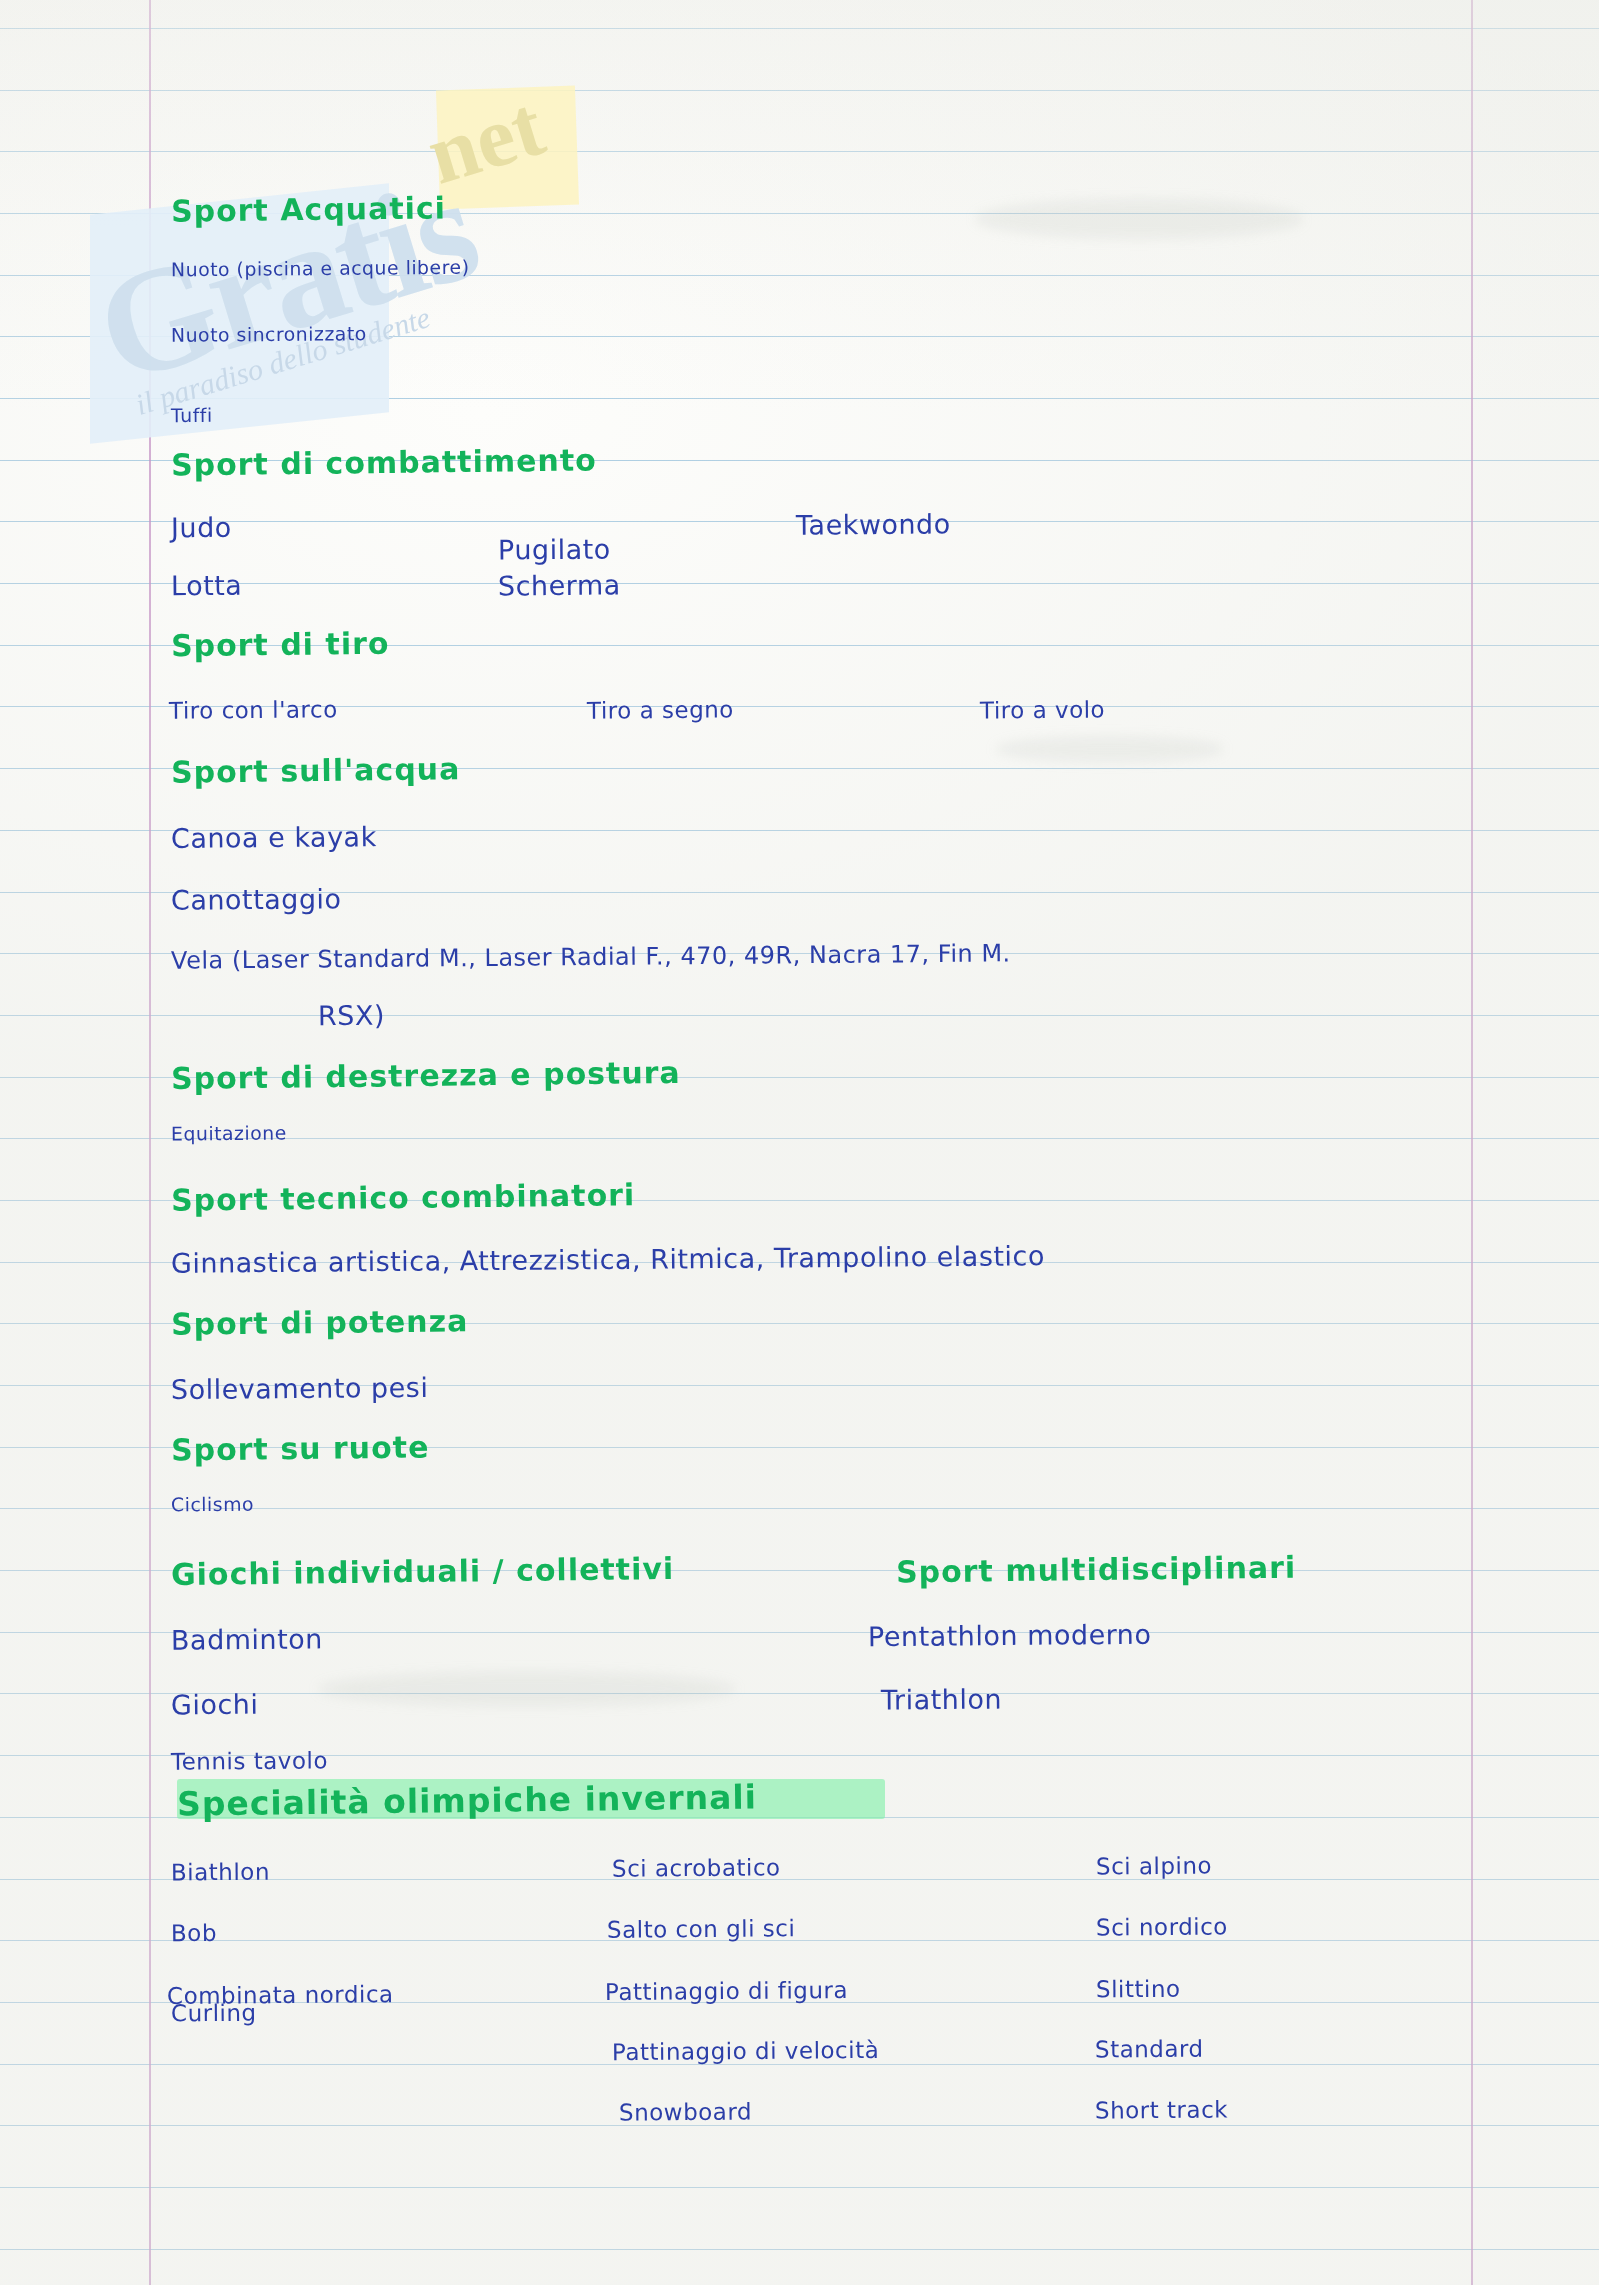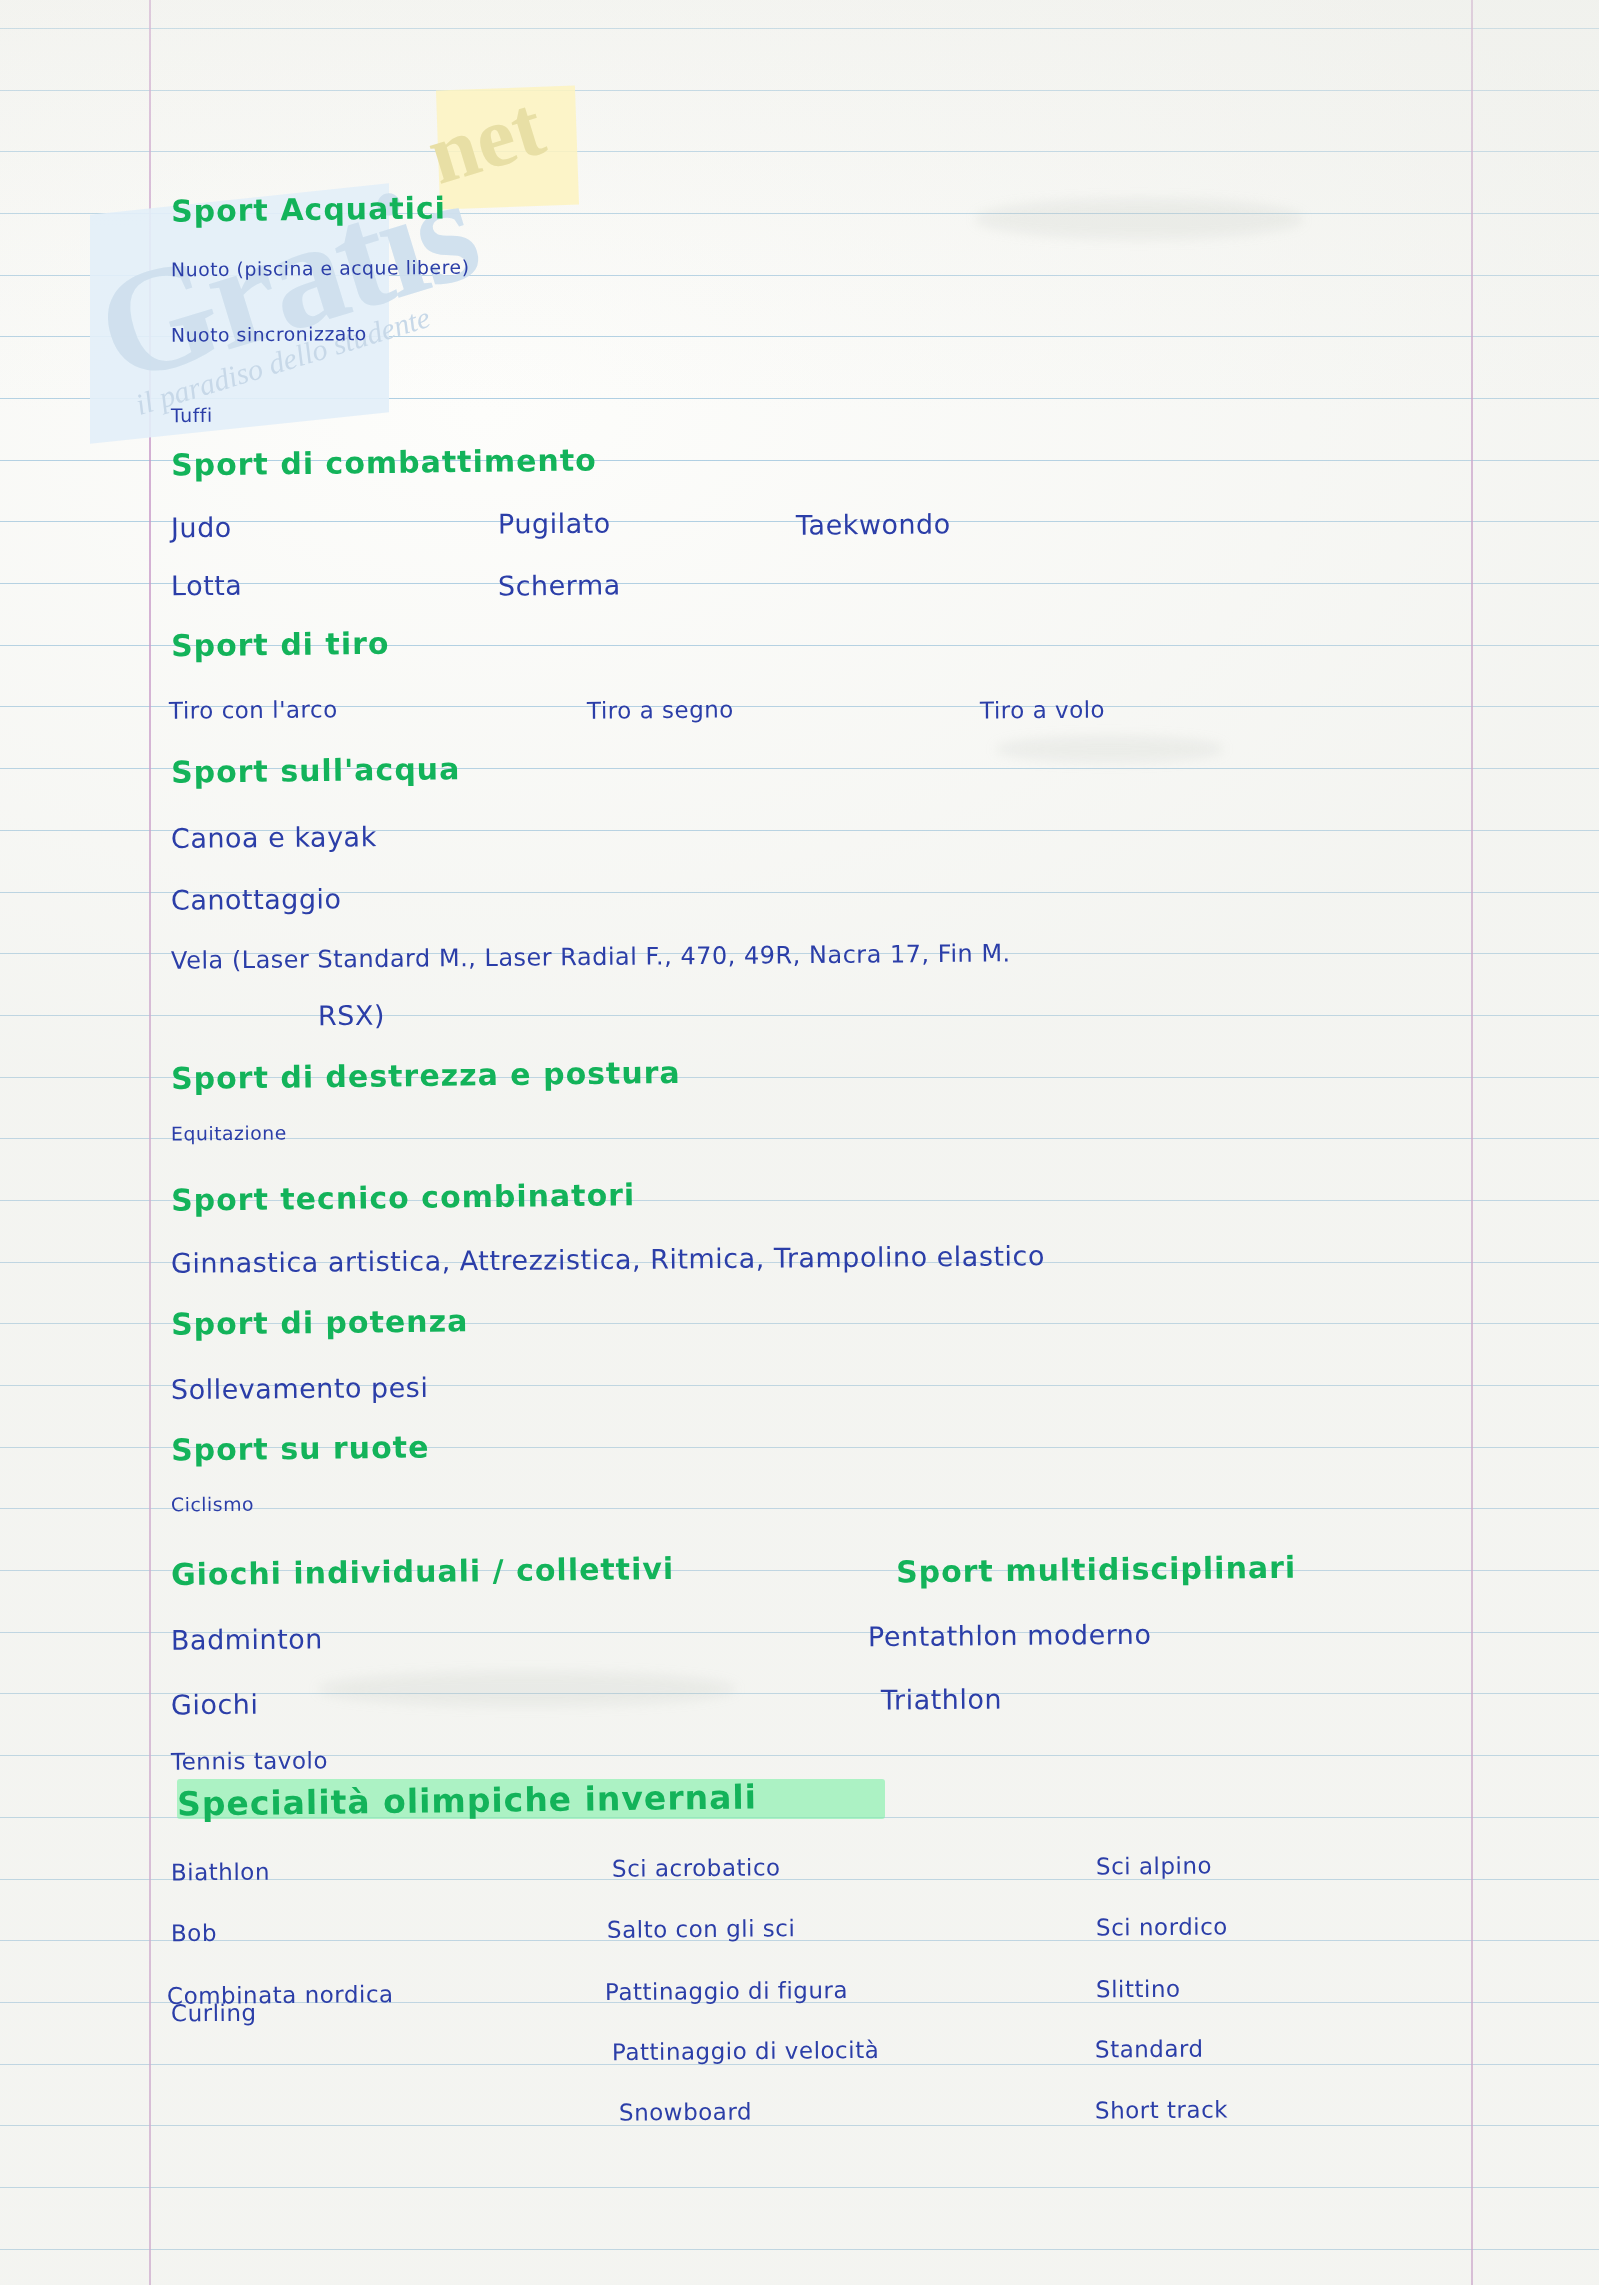--- a/index.html
+++ b/index.html
@@ -213,21 +213,21 @@
 
   <div class="content-layer">
 
     <div class="hw green hdr" style="left:171px; top:192px;">Sport Acquatici</div>
     <div class="hw blue item cap1" style="left:171px; top:257px;">Nuoto (piscina e acque libere)</div>
     <div class="hw blue item cap1" style="left:171px; top:323px;">Nuoto sincronizzato</div>
     <div class="hw blue item cap1" style="left:171px; top:404px;">Tuffi</div>
 
     <div class="hw green hdr" style="left:171px; top:445px;">Sport di combattimento</div>
     <div class="hw blue item" style="left:171px; top:512px;">Judo</div>
-    <div class="hw blue item" style="left:498px; top:508px;">Pugilato</div>
+    <div class="hw blue item" style="left:498px; top:534px;">Pugilato</div>
     <div class="hw blue item" style="left:796px; top:509px;">Taekwondo</div>
     <div class="hw blue item" style="left:171px; top:570px;">Lotta</div>
     <div class="hw blue item" style="left:498px; top:570px;">Scherma</div>
 
     <div class="hw green hdr" style="left:171px; top:627px;">Sport di tiro</div>
     <div class="hw blue item small" style="left:169px; top:697px;">Tiro con l'arco</div>
     <div class="hw blue item small" style="left:587px; top:697px;">Tiro a segno</div>
     <div class="hw blue item small" style="left:980px; top:697px;">Tiro a volo</div>
 
     <div class="hw green hdr" style="left:171px; top:753px;">Sport sull'acqua</div>

